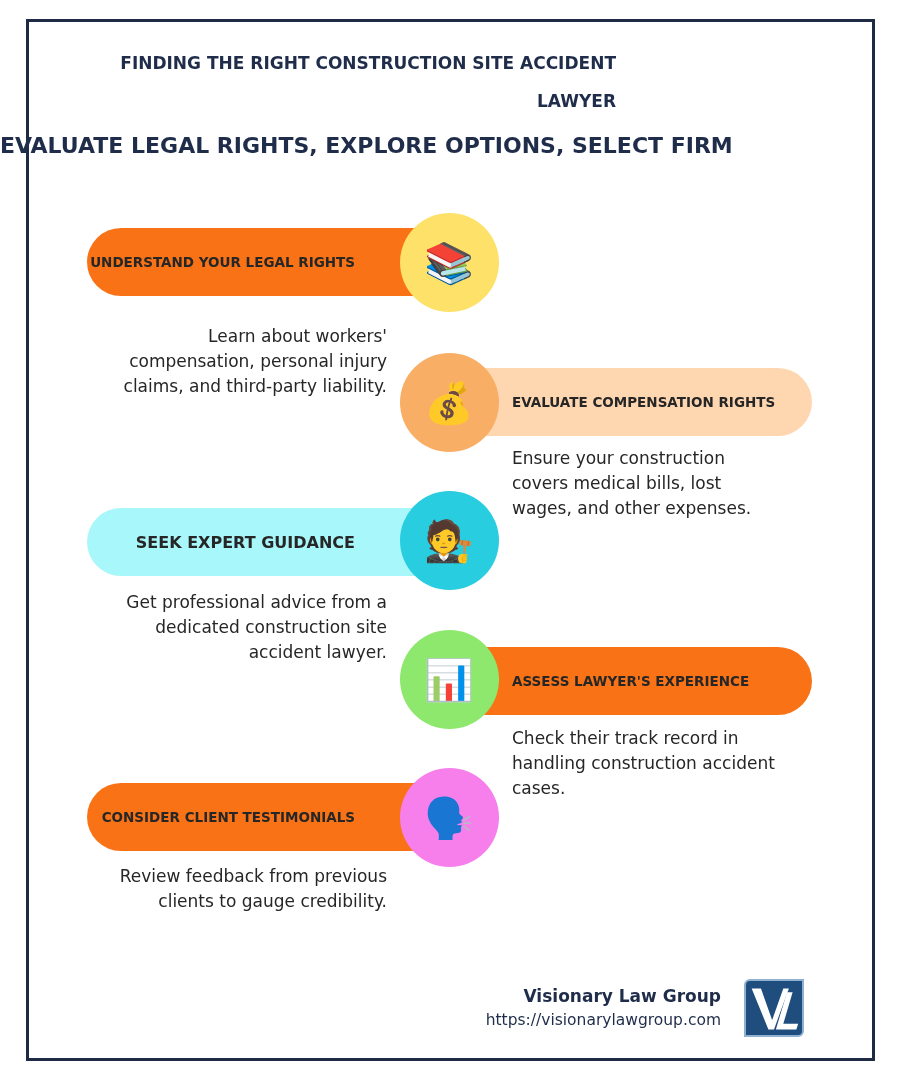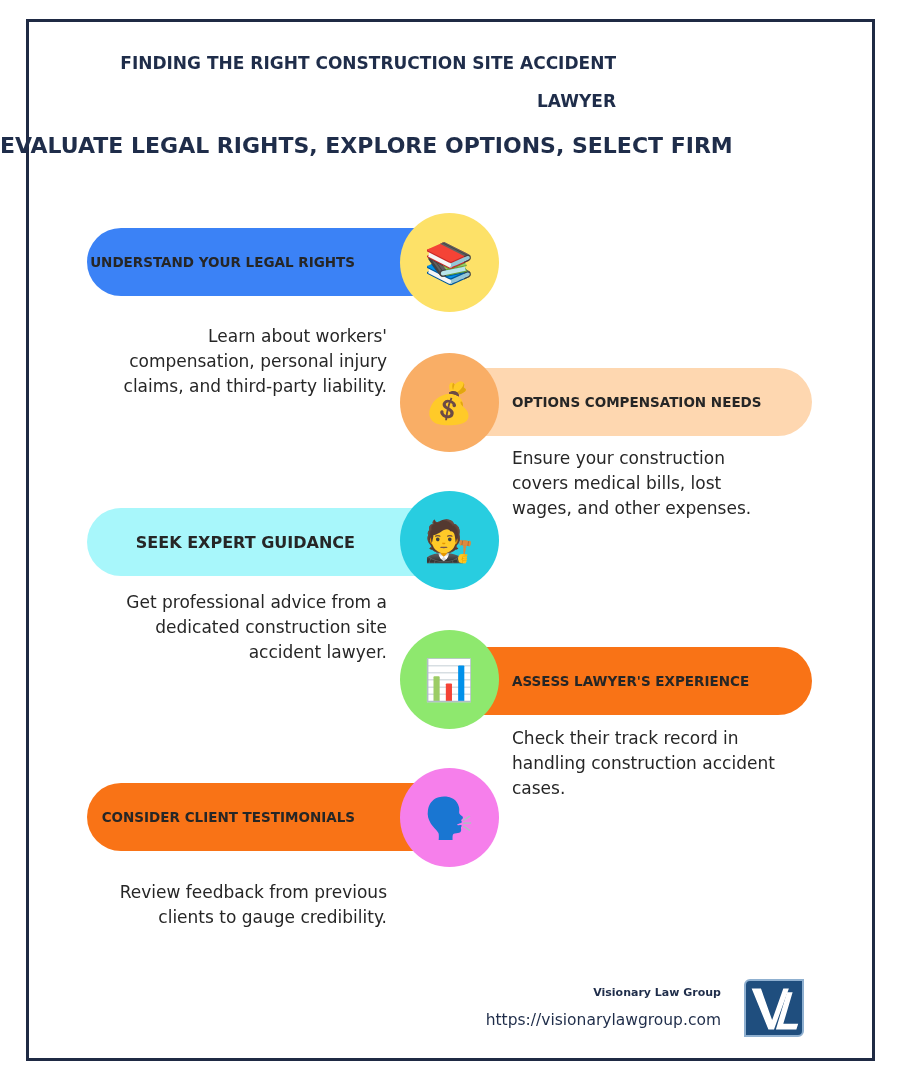--- a/index.html
+++ b/index.html
@@ -45,51 +45,51 @@
 
     .desc {
       position: absolute; font-family: "DejaVu Sans", sans-serif; font-size: 17px;
       line-height: 25px; color: #262626;
     }
     .desc-left { left: 100px; width: 287px; text-align: right; }
     .desc-right { left: 512px; width: 270px; text-align: left; }
 
     .footer-name {
       position: absolute; left: 440px; width: 281px; top: 986px; text-align: right;
-      font-family: "DejaVu Sans", sans-serif; font-weight: bold; font-size: 11px; color: #1f2d4a;
+      font-family: "DejaVu Sans", sans-serif; font-weight: bold; font-size: 17px; color: #1f2d4a;
     }
     .footer-url {
       position: absolute; left: 400px; width: 321px; top: 1011px; text-align: right;
       font-family: "DejaVu Sans", sans-serif; font-size: 15.5px; color: #1f2d4a;
     }
     .logo {
       position: absolute; left: 744px; top: 979px; width: 60px; height: 58px;
       background: #1f4e7e; border: 2px solid #8fb0d0; border-radius: 6px 0 6px 0;
       overflow: hidden;
     }
     .logo svg { width: 100%; height: 100%; display: block; }
   </style>
 </head>
 <body>
 
 <div class="frame"></div>
 
 <h1 class="title">FINDING THE RIGHT CONSTRUCTION SITE ACCIDENT LAWYER</h1>
 <h2 class="subtitle">EVALUATE LEGAL RIGHTS, EXPLORE OPTIONS, SELECT FIRM</h2>
 
-<div class="pill pill-left" style="top:228px; background:#3b82f6;">
+<div class="pill pill-left" style="top:228px; background:#f97316;">
   <span class="pill-label">UNDERSTAND YOUR LEGAL RIGHTS</span>
 </div>
 <div class="circle" style="top:213px; background:#fde168;">
   <span class="glyph">📚</span>
 </div>
 <p class="desc desc-left" style="top:324px;">Learn about workers' compensation, personal injury claims, and third-party liability.</p>
 
 <div class="pill pill-right" style="top:368px; background:#fed7b0;">
-  <span class="pill-label">OPTIONS COMPENSATION NEEDS</span>
+  <span class="pill-label">EVALUATE COMPENSATION RIGHTS</span>
 </div>
 <div class="circle" style="top:353px; background:#f9ae66;">
   <span class="glyph">💰</span>
 </div>
 <p class="desc desc-right" style="top:446px;">Ensure your construction covers medical bills, lost wages, and other expenses.</p>
 
 <div class="pill pill-left" style="top:508px; background:#a8f7fb;">
   <span class="pill-label big">SEEK EXPERT GUIDANCE</span>
 </div>
 <div class="circle" style="top:491px; background:#28cde0;">
@@ -104,21 +104,21 @@
   <span class="glyph">📊</span>
 </div>
 <p class="desc desc-right" style="top:726px;">Check their track record in handling construction accident cases.</p>
 
 <div class="pill pill-left" style="top:783px; background:#f97316;">
   <span class="pill-label">CONSIDER CLIENT TESTIMONIALS</span>
 </div>
 <div class="circle" style="top:768px; background:#f67feb;">
   <span class="glyph">🗣️</span>
 </div>
-<p class="desc desc-left" style="top:864px;margin-top:16px;">Review feedback from previous clients to gauge credibility.</p>
+<p class="desc desc-left" style="top:864px;">Review feedback from previous clients to gauge credibility.</p>
 
 <div class="footer-name">Visionary Law Group</div>
 <a class="footer-url" style="text-decoration:none;">https://visionarylawgroup.com</a>
 <div class="logo">
   <svg viewBox="0 0 60 58">
     <polygon points="6,8 16,8 28,42 40,8 46,8 30,52 24,52" fill="#ffffff"></polygon>
     <polygon points="44,12 50,12 40,46 56,46 54,52 32,52" fill="#ffffff"></polygon>
   </svg>
 </div>
 

